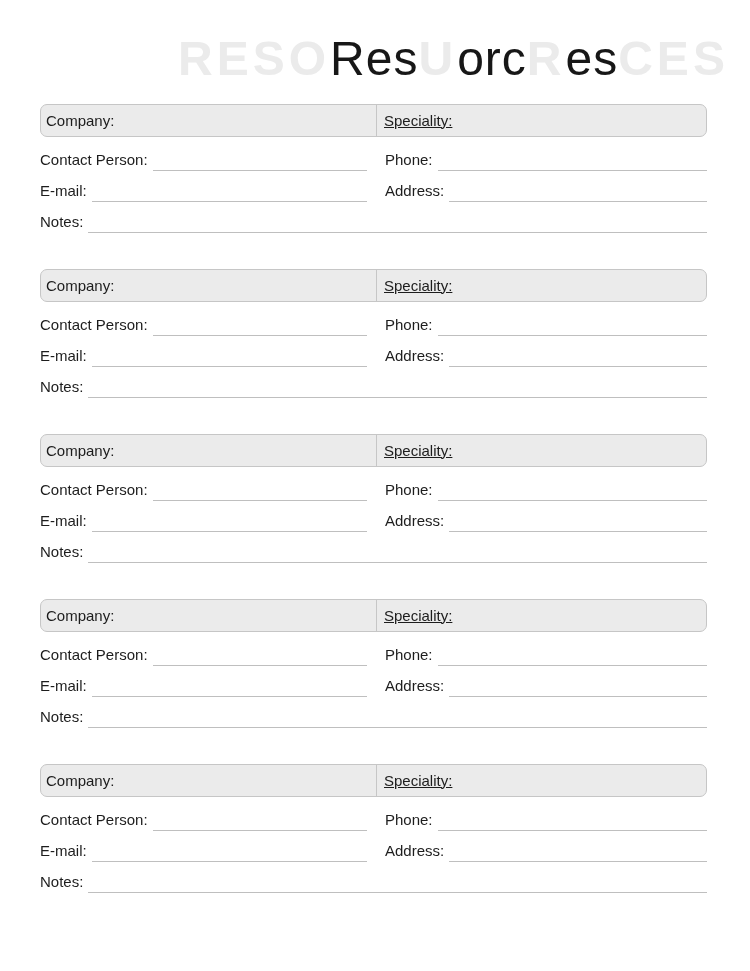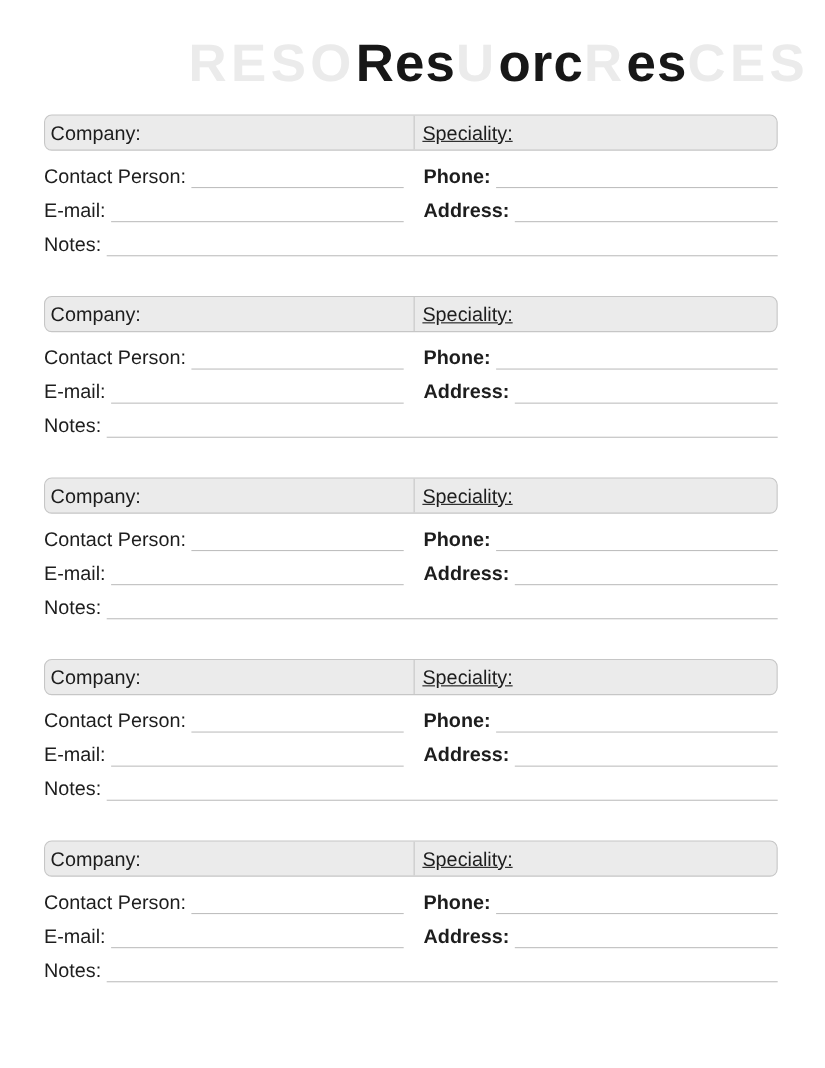--- a/index.html
+++ b/index.html
@@ -28,21 +28,21 @@
     letter-spacing: 1px;
     user-select: none;
   }
   .title .seg-light {
     color: #ebebeb;
     font-weight: 800;
     letter-spacing: 4px;
   }
   .title .seg-dark {
     color: #171717;
-    font-weight: 700;
+    font-weight: 400;
     letter-spacing: 1px;
   }
   
   .section { margin-bottom: 36px; }
   .header-bar {
     display: flex;
     height: 33px;
     background: #ebebeb;
     border: 1px solid #c6c6c6;
     border-radius: 7px;
@@ -70,24 +70,24 @@
   .row {
     display: flex;
     margin-bottom: 9px;
     height: 22px;
   }
   .field {
     display: flex;
     align-items: flex-end;
   }
   .field.col-left  { width: 327px; margin-right: 18px; }
-  .field.col-right { flex: 1; font-weight: bold; }
+  .field.col-right { flex: 1; }
   .field.full      { flex: 1; }
   .field-label {
-    font-size: 18px;
+    font-size: 15px;
     line-height: 22px;
     white-space: nowrap;
     padding-right: 3px;
     color: #1d1d1d;
   }
   .field-line {
     flex: 1;
     border-bottom: 1.5px solid #bfbfbf;
     height: 18px;
     margin-left: 2px;

